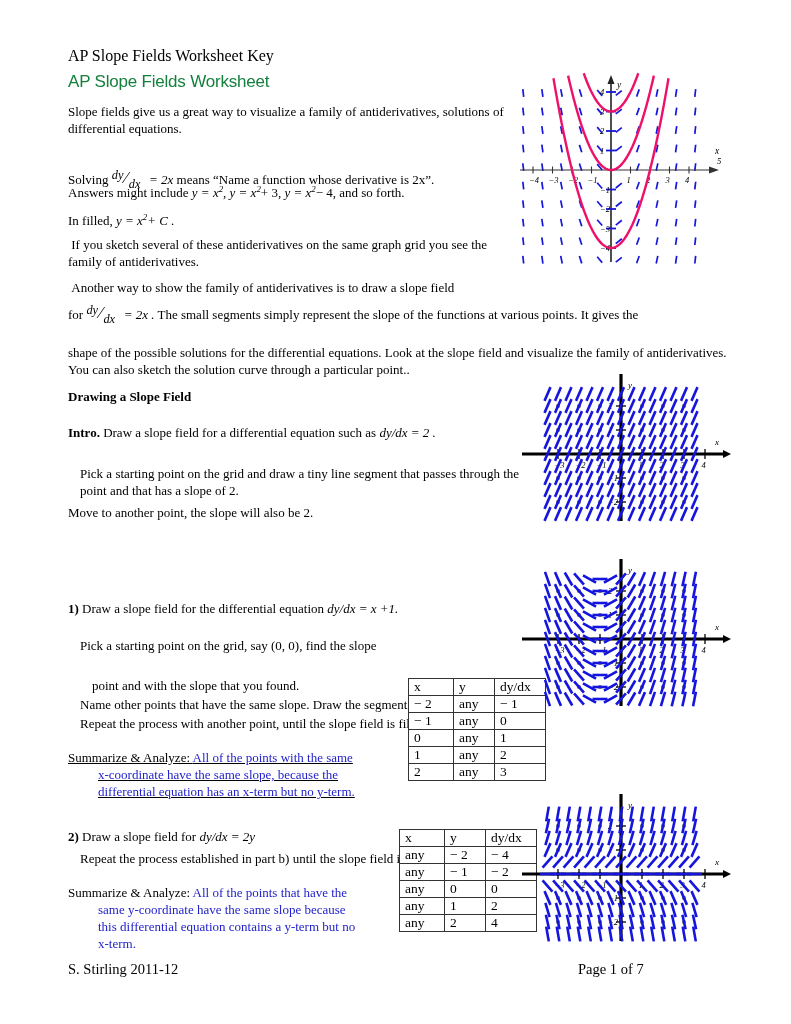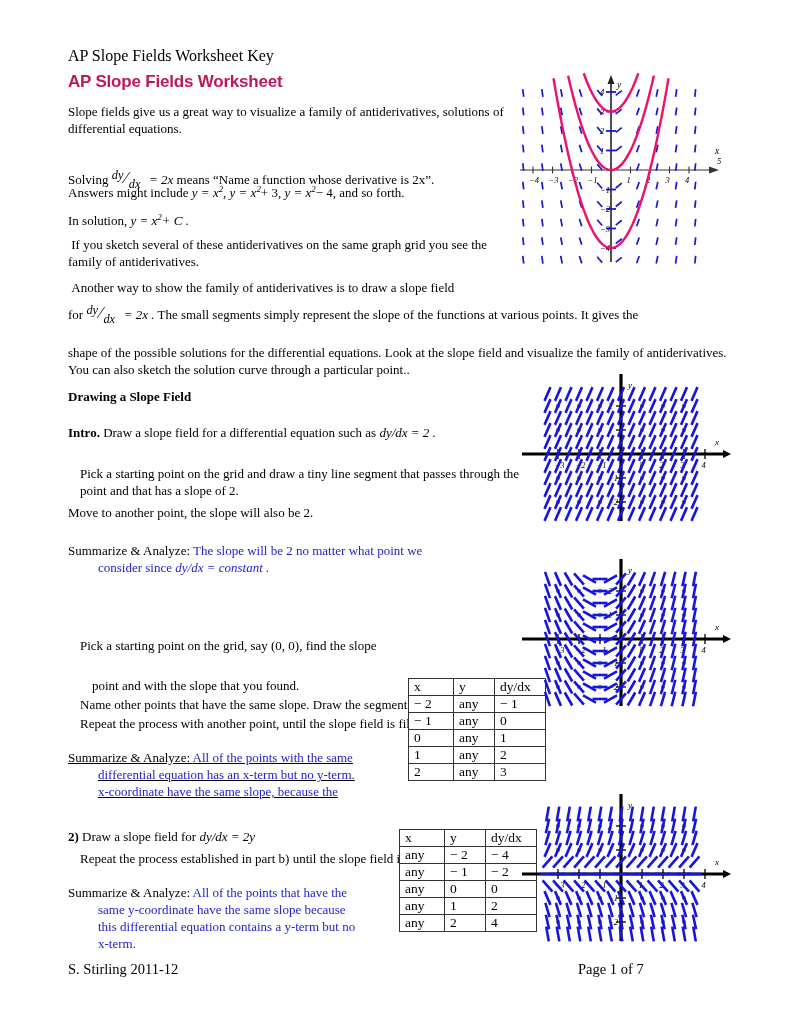--- a/index.html
+++ b/index.html
@@ -12,21 +12,21 @@
     overflow:hidden;
   }
   .page { position:absolute; left:0; top:0; width:791px; height:844px; }
 
   
   .txt { position:absolute; font-size:13px; line-height:1.30; }
   .doc-title { left:68px; top:46px; font-size:16px; }
   .heading {
     left:68px; top:71px;
     font-family:"Liberation Sans", sans-serif;
-    font-weight:bold; font-size:17px; color:#be185d;
+    font-weight:normal; font-size:17px; color:#15803d;
     letter-spacing:-0.2px;
   }
 
   .p1 { left:68px; top:104px; width:450px; }
   .p-solve { left:68px; top:143px; width:460px;margin-top:29px; }
   .p-ans { left:68px; top:184px; width:470px; }
   .p-gen { left:68px; top:212px; width:300px; }
   .p-sketch { left:68px; top:237px; width:450px; }
   .p-another { left:68px; top:280px; width:460px; }
   .p-for { left:68px; top:307px; width:660px; }
@@ -111,21 +111,21 @@
   </div>
 
   <div class="txt p-ans">
     <span>Answers might include</span>
     <span class="ital">y = x</span><span class="sup">2</span>,
     <span class="ital">y = x</span><span class="sup">2</span><span>+ 3</span>,
     <span class="ital">y = x</span><span class="sup">2</span><span>− 4</span><span>, and so forth.</span>
   </div>
 
   <div class="txt p-gen">
-    <span>In solution,</span>
+    <span>In filled,</span>
     <span class="ital">y = x</span><span class="sup">2</span><span class="ital">+ C .</span>
   </div>
 
   <div class="txt p-sketch">&nbsp;<span>If you sketch several of these antiderivatives on the same graph grid you see the family of antiderivatives.</span></div>
   <div class="txt p-another">&nbsp;<span>Another way to show the family of antiderivatives is to draw a slope field</span></div>
 
   <div class="txt p-for">
     <span>for</span>
     <span class="frac"><span class="num">dy</span><span class="sl">⁄</span><span class="den">dx</span></span>
     <span class="ital">= 2x .</span>
@@ -138,36 +138,36 @@
 
   <div class="txt p-intro">
     <span class="bold">Intro.</span>
     <span>Draw a slope field for a differential equation such as</span>
     <span class="ital">dy/dx = 2 .</span>
   </div>
 
   <div class="txt p-pick">Pick a starting point on the grid and draw a tiny line segment that passes through the point and that has a slope of 2.</div>
   <div class="txt p-move">Move to another point, the slope will also be 2.</div>
 
-  <div class="txt p-sum1">
-    <span>Summarize &amp; Analyze:</span>
-    <span class="blue">The slope will be 2 no matter what point we</span>
-    <span class="blue indent" style="margin-left:30px;"><span>consider since</span> <span class="ital">dy/dx = constant .</span></span>
+
+  <div class="txt p-q1">
+    <span class="bold">1)</span>
+    <span>Draw a slope field for the differential equation</span>
+    <span class="ital">dy/dx = x +1.</span>
   </div>
-
   <div class="txt p-q1pick">Pick a starting point on the grid, say (0, 0), find the slope</div>
   <div class="txt p-q1pt">point and with the slope that you found.</div>
   <div class="txt p-q1name">Name other points that have the same slope.  Draw the segments.</div>
   <div class="txt p-q1rep">Repeat the process with another point, until the slope field is filled.</div>
 
   <div class="txt p-sum2">
     <span>Summarize &amp; Analyze:</span>
     <span class="blue">All of the points with the same</span>
+    <span class="blue indent" style="margin-left:30px;">x-coordinate have the same slope, because the</span>
     <span class="blue indent" style="margin-left:30px;">differential equation has an x-term but no y-term.</span>
-    <span class="blue indent" style="margin-left:30px;">x-coordinate have the same slope, because the</span>
   </div>
 
   <div class="txt p-q2">
     <span class="bold">2)</span>
     <span>Draw a slope field for</span>
     <span class="ital">dy/dx = 2y</span>
   </div>
   <div class="txt p-q2rep">Repeat the process established in part b) until the slope field is filled.</div>
 
   <div class="txt p-sum3">

